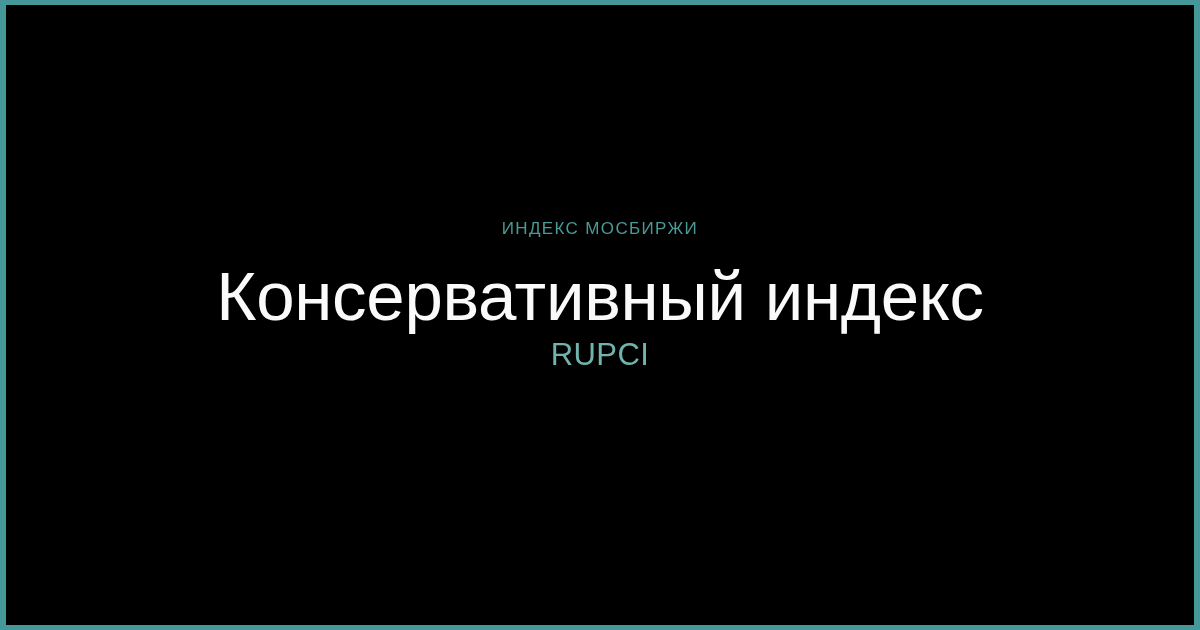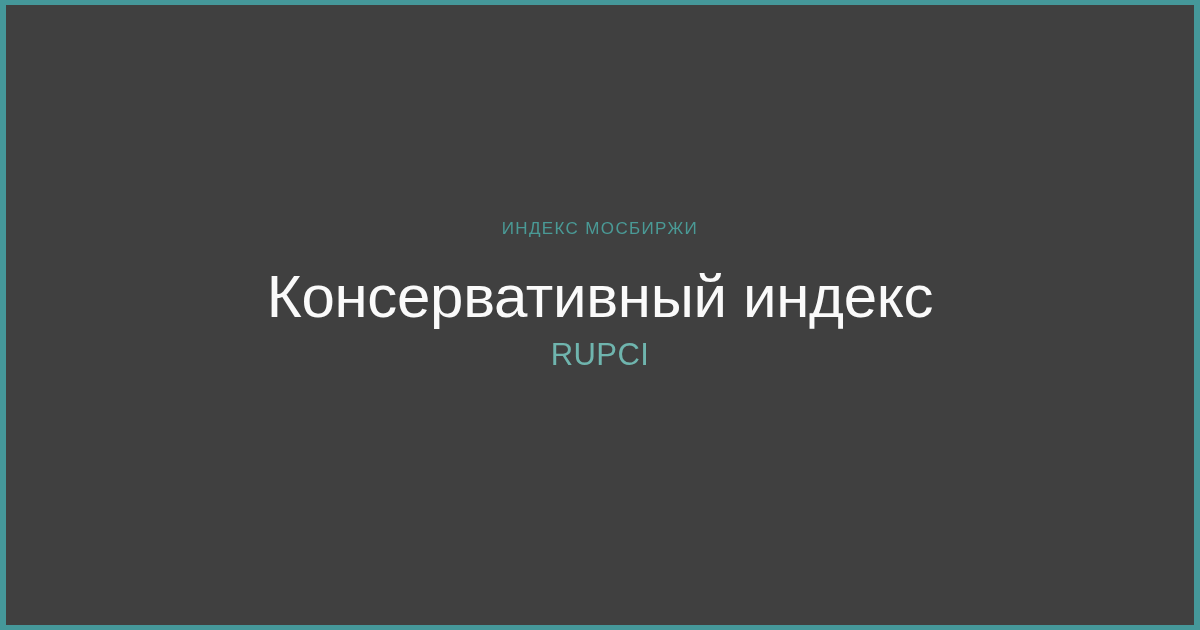--- a/index.html
+++ b/index.html
@@ -14,21 +14,21 @@
     overflow: hidden;
     font-family: "Liberation Sans", "DejaVu Sans", sans-serif;
     background: #45989a;
   }
 
   .card {
     position: relative;
     box-sizing: border-box;
     width: 1200px;
     height: 630px;
-    background: #404040;
+    background: #000000;
     border-top: 5px solid #45989a;
     border-bottom: 5px solid #45989a;
     border-left: 6px solid #45989a;
     border-right: 6px solid #45989a;
     display: flex;
     flex-direction: column;
     align-items: center;
     justify-content: flex-start;
   }
 
@@ -52,21 +52,21 @@
     white-space: nowrap;
     text-align: center;
     font-weight: 400;
   }
 
   .headline {
     display: block;
     margin: 0;
     padding: 0;
     color: #fafafa;
-    font-size: 60px;
+    font-size: 69px;
     line-height: 96px;
     font-weight: 300;
     letter-spacing: -0.3px;
     white-space: nowrap;
     text-align: center;
     margin-top: 9px;
   }
 
   .ticker {
     display: block;

